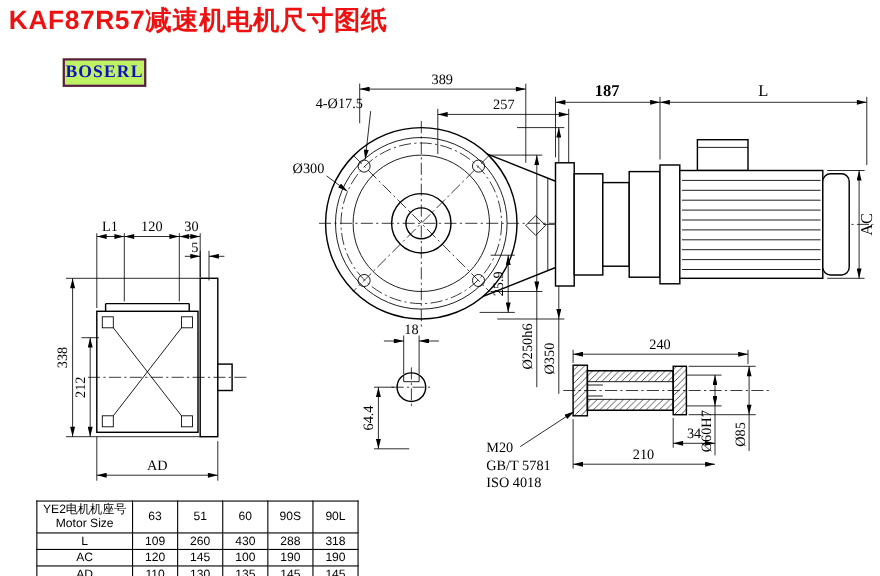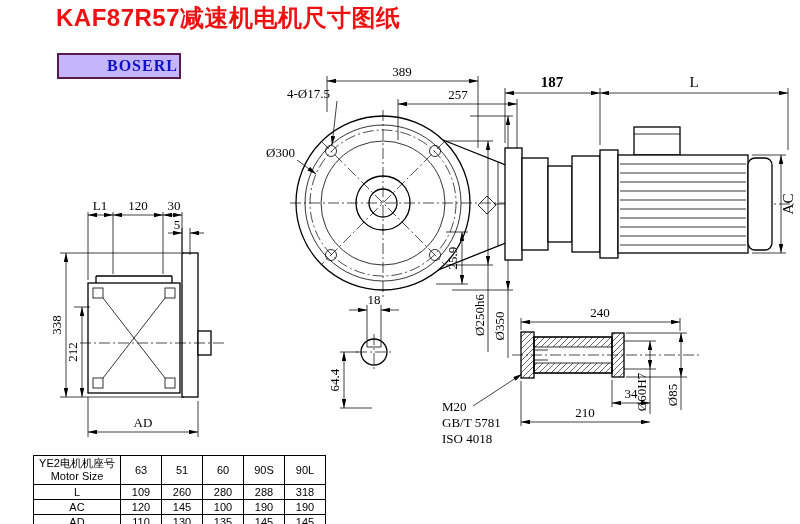--- a/index.html
+++ b/index.html
@@ -2,28 +2,28 @@
 <html style="--title: #ee1111; --logo_text: #1010c0; --logo_border: #5a1a4a; --line: #000000;"><head>
 <meta charset="utf-8">
 <style>
   html,body{margin:0;padding:0;}
   body{
     width:800px;height:524px;position:relative;background:#fff;overflow:hidden;
     font-family:"Liberation Sans", sans-serif;
   }
   .page-title{
     position:absolute;left:8px;top:2px;font-size:24px;font-weight:bold;
-    color:var(--title,#e11);letter-spacing:0.5px;margin-left:48px;
+    color:var(--title,#e11);letter-spacing:0.5px;
   }
   .logo-box{
     position:absolute;left:57px;top:53px;width:72px;height:22px;
     border:2px solid var(--logo_border,#5a1a4a);
     color:var(--logo_text,#1010c0);
     font-family:"Liberation Serif", serif;font-weight:bold;font-size:16px;
-    line-height:22px;letter-spacing:1px;background:#c4b5fd;padding-left:48px;
+    text-align:center;line-height:22px;letter-spacing:1px;background:#bef264;
   }
   svg.drawing{position:absolute;left:0;top:0;}
   svg *{fill:none;stroke:#000;}
   svg text{fill:#000;stroke:none;font-family:"Liberation Serif", serif;font-size:13px;}
   svg text.big{font-size:15px;}
   svg text.bold{font-weight:bold;}
   .s1{stroke-width:1.3;}
   .s0{stroke-width:0.8;}
   .dim{stroke-width:0.75;}
   .cl{stroke-width:0.7;stroke-dasharray:11 3 2 3;}
@@ -278,21 +278,21 @@
     <td class="c">63</td>
     <td class="c">51</td>
     <td class="c">60</td>
     <td class="c">90S</td>
     <td class="c">90L</td>
   </tr>
   <tr>
     <td>L</td>
     <td>109</td>
     <td>260</td>
-    <td>280</td>
+    <td>430</td>
     <td>288</td>
     <td>318</td>
   </tr>
   <tr>
     <td>AC</td>
     <td>120</td>
     <td>145</td>
     <td>100</td>
     <td>190</td>
     <td>190</td>

